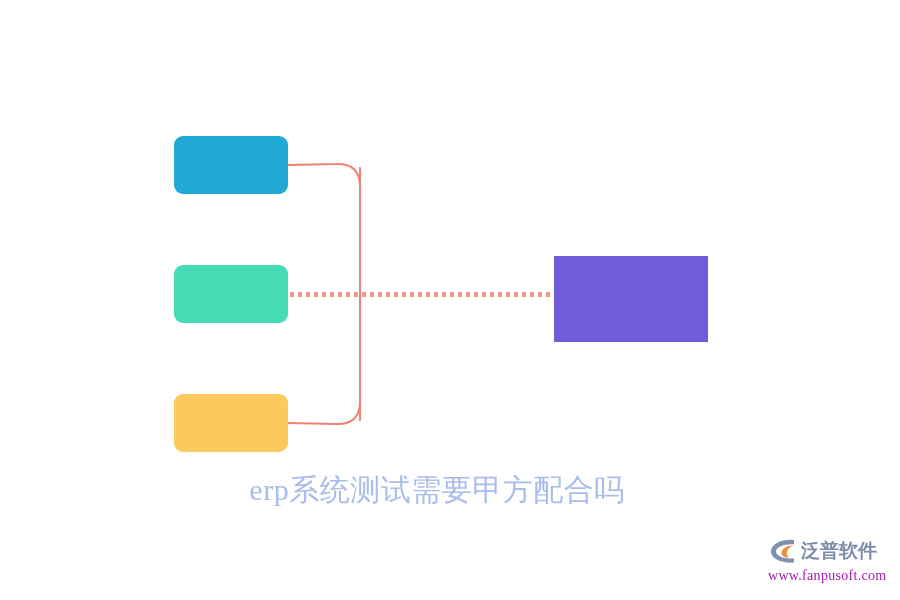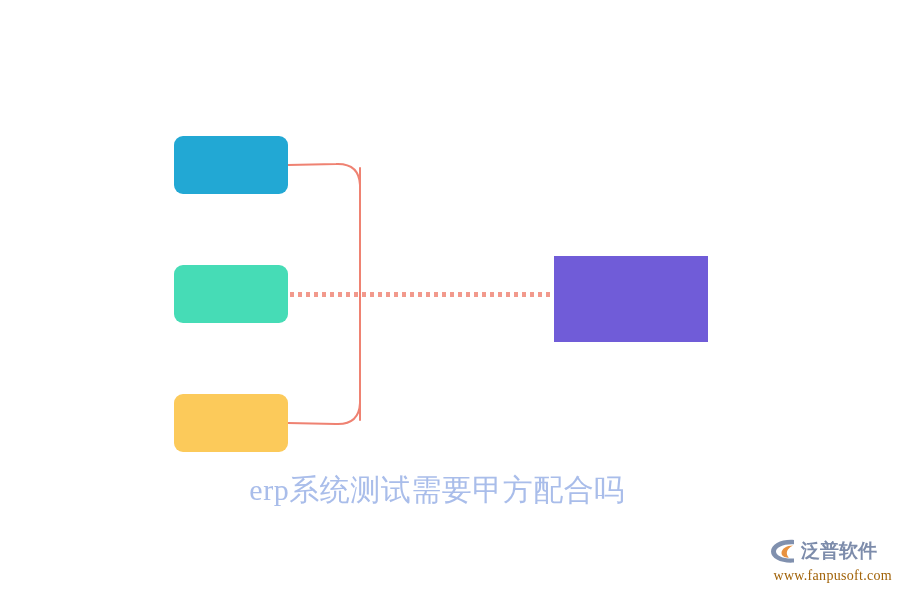--- a/index.html
+++ b/index.html
@@ -91,24 +91,24 @@
     font-size: 19px;
     font-weight: bold;
     color: #7d8cab;
     letter-spacing: 0px;
     line-height: 30px;
     white-space: nowrap;
   }
   #wm-url {
     font-family: "Liberation Serif", "DejaVu Serif", serif;
     font-size: 14px;
-    color: #a16207;
+    color: #a21caf;
     letter-spacing: 0.3px;
     line-height: 18px;
-    text-align: right;
+    text-align: left;
     white-space: nowrap;
     margin-top: -1px;
   }
 </style>
 </head>
 <body>
 
 <div id="canvas">
 
   <svg id="connectors" viewBox="0 0 900 600" width="900" height="600" xmlns="http://www.w3.org/2000/svg">

